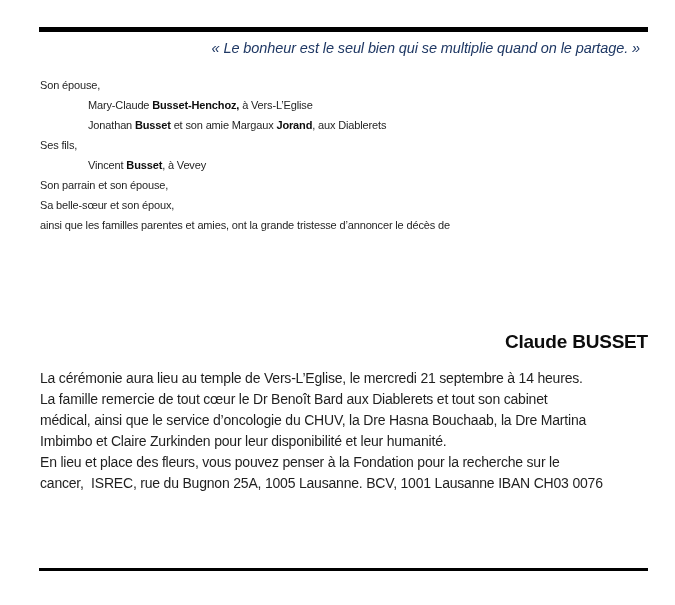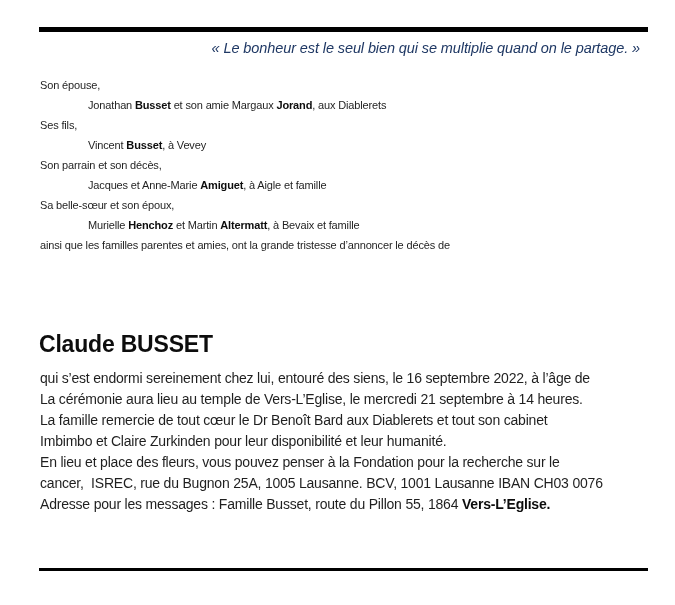--- a/index.html
+++ b/index.html
@@ -45,22 +45,22 @@
     letter-spacing: -0.15px;
   }
   .family .line { white-space: pre; }
   .family .line.indent { padding-left: 48px; }
   .deceased {
     position: absolute;
     left: 39px;
     top: 331px;
     width: 609px;
     margin: 0;
-    text-align: left;
-    font-size: 23px;
+    text-align: right;
+    font-size: 19px;
     font-weight: bold;
     letter-spacing: -0.2px;
     color: #0d0d0d;
   }
   .body-block {
     position: absolute;
     left: 40px;
     top: 368px;
     width: 612px;
     font-size: 14px;
@@ -71,33 +71,31 @@
   b { color: #0d0d0d; }
 </style>
 </head>
 <body>
 
 <div class="page">
   <div class="rule rule-top" style="background: rgb(0, 0, 0);"></div>
   <div class="quote" style="color: rgb(31, 56, 100);">« Le bonheur est le seul bien qui se multiplie quand on le partage. »</div>
   <div class="family" id="family-lines">
       <div class="line"><span>Son épouse,</span></div>
+      <div class="line indent"><span>Mary-Claude </span><b>Busset-Henchoz,</b><span> à Vers-L’Eglise</span></div>
       <div class="line indent"><span>Jonathan </span><b>Busset</b><span> et son amie Margaux </span><b>Jorand</b><span>, aux Diablerets</span></div>
       <div class="line"><span>Ses fils,</span></div>
       <div class="line indent"><span>Vincent </span><b>Busset</b><span>, à Vevey</span></div>
-      <div class="line"><span>Son parrain et son décès,</span></div>
-      <div class="line indent"><span>Jacques et Anne-Marie </span><b>Amiguet</b><span>, à Aigle et famille</span></div>
+      <div class="line"><span>Son parrain et son épouse,</span></div>
       <div class="line"><span>Sa belle-sœur et son époux,</span></div>
-      <div class="line indent"><span>Murielle </span><b>Henchoz</b><span> et Martin </span><b>Altermatt</b><span>, à Bevaix et famille</span></div>
       <div class="line"><span>ainsi que les familles parentes et amies, ont la grande tristesse d’annoncer le décès de</span></div>
     </div>
   <h1 class="deceased">Claude BUSSET</h1>
   <div class="body-block" id="body-lines">
-      <div class="line"><span>qui s’est endormi sereinement chez lui, entouré des siens, le 16 septembre 2022, à l’âge de</span></div>
       <div class="line"><span>La cérémonie aura lieu au temple de Vers-L’Eglise, le mercredi 21 septembre à 14 heures.</span></div>
       <div class="line"><span>La famille remercie de tout cœur le Dr Benoît Bard aux Diablerets et tout son cabinet</span></div>
+      <div class="line"><span>médical, ainsi que le service d’oncologie du CHUV, la Dre Hasna Bouchaab, la Dre Martina</span></div>
       <div class="line"><span>Imbimbo et Claire Zurkinden pour leur disponibilité et leur humanité.</span></div>
       <div class="line"><span>En lieu et place des fleurs, vous pouvez penser à la Fondation pour la recherche sur le</span></div>
       <div class="line"><span>cancer,  ISREC, rue du Bugnon 25A, 1005 Lausanne. BCV, 1001 Lausanne IBAN CH03 0076</span></div>
-      <div class="line"><span>Adresse pour les messages : Famille Busset, route du Pillon 55, 1864 </span><b>Vers-L’Eglise.</b></div>
     </div>
   <div class="rule rule-bottom" style="background: rgb(0, 0, 0);"></div>
 </div>
 
 </body></html>

